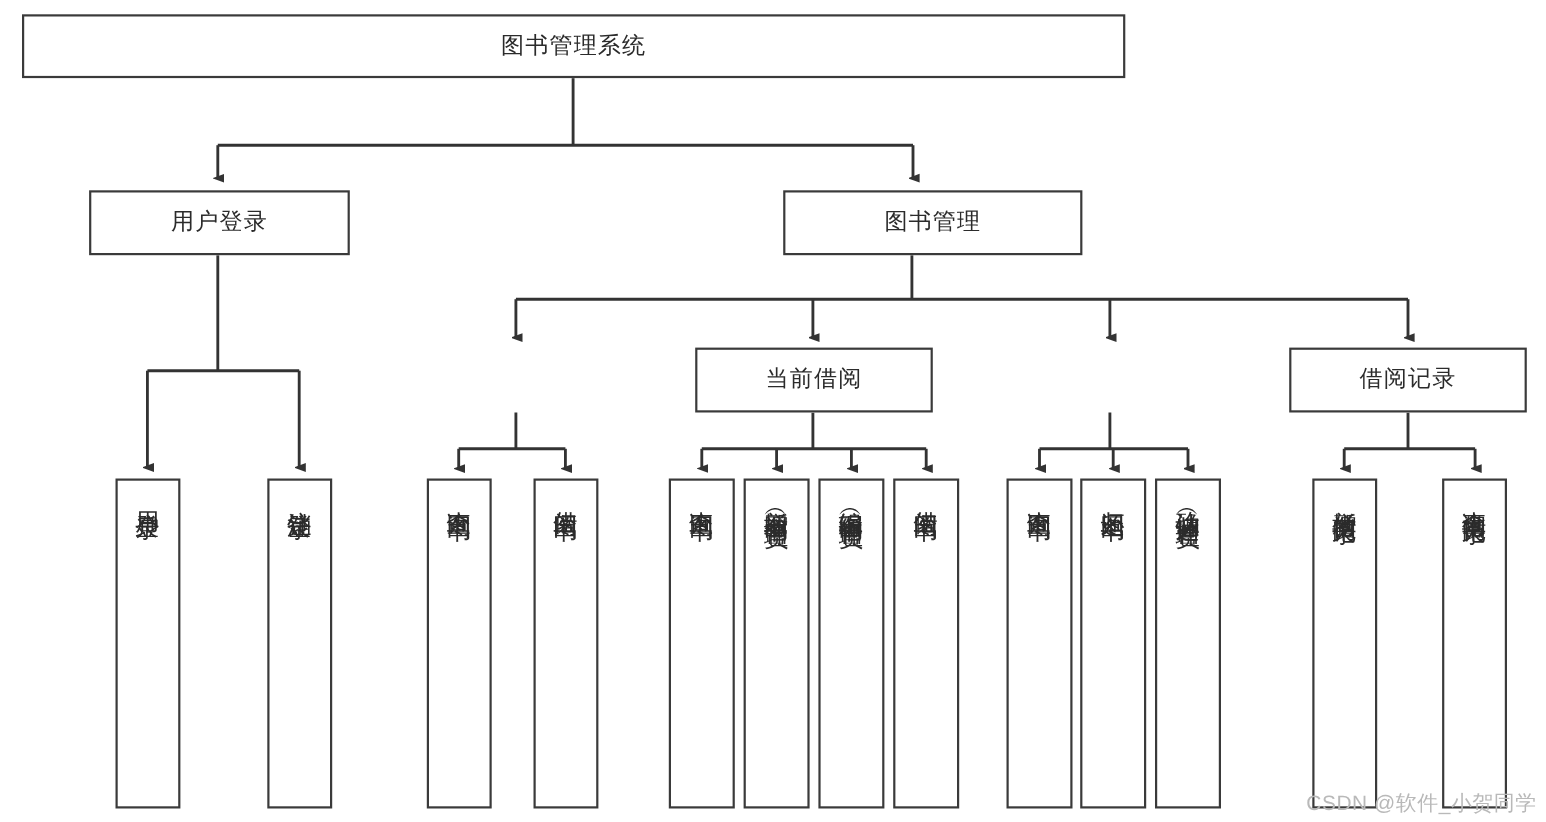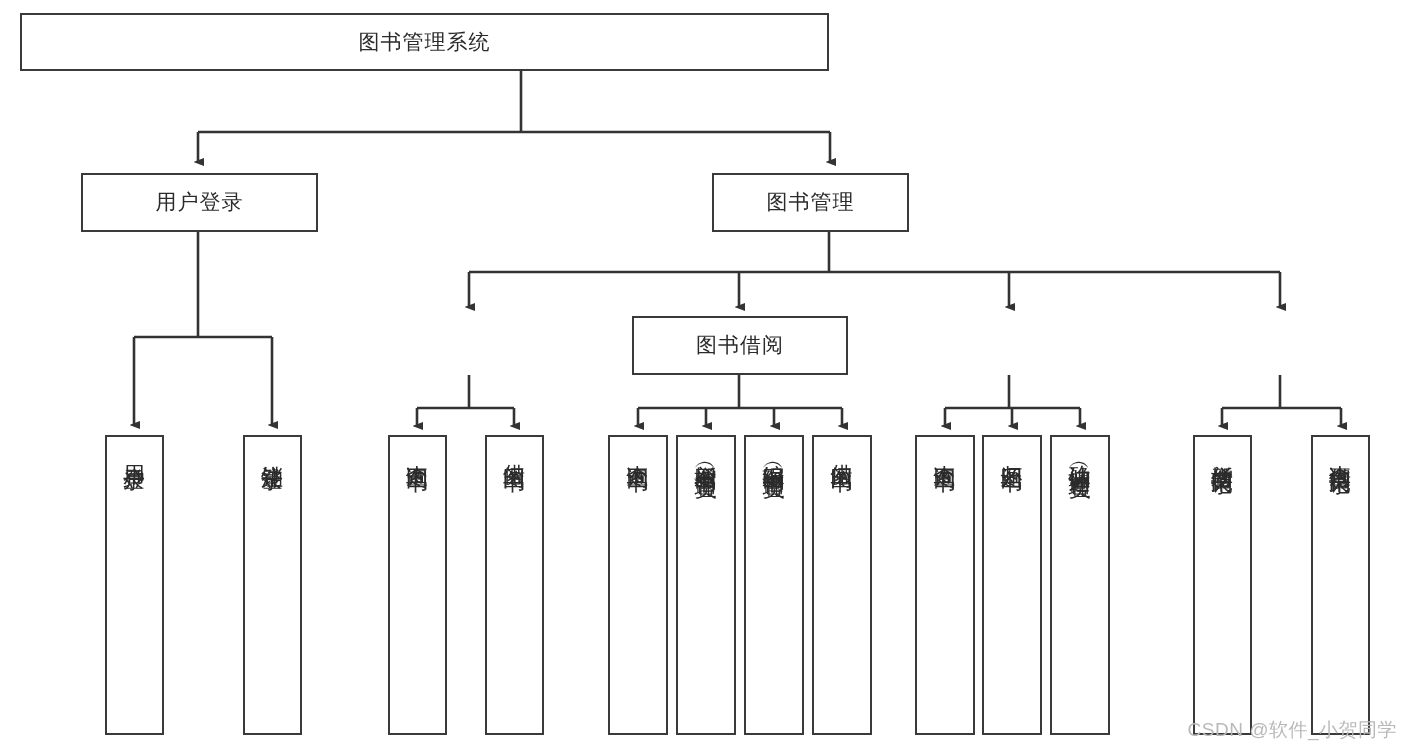--- a/index.html
+++ b/index.html
@@ -121,33 +121,36 @@
       <path d="M 1012 408 L 1012 426" marker-end="url(#arrow)"></path>
       <path d="M 1080 408 L 1080 426" marker-end="url(#arrow)"></path>
 
       <path d="M 1280 375 L 1280 408"></path>
       <path d="M 1222 408 L 1341 408"></path>
       <path d="M 1222 408 L 1222 426" marker-end="url(#arrow)"></path>
       <path d="M 1341 408 L 1341 426" marker-end="url(#arrow)"></path>
     </g>
   </svg>
 
-  <div class="node horiz" style="left:20px; top:13px; width:809px; height:58px;">
+  <div class="node horiz" style="left:20px; top:13px; width:1003px; height:58px;">
     <span class="label">图书管理系统</span>
   </div>
 
   <div class="node horiz" style="left:81px; top:173px; width:237px; height:59px;">
     <span class="label">用户登录</span>
   </div>
-  <div class="node horiz" style="left:712px; top:173px; width:197px; height:59px;">
+  <div class="node horiz" style="left:712px; top:173px; width:272px; height:59px;">
     <span class="label">图书管理</span>
   </div>
 
   <div class="node horiz" style="left:632px; top:316px; width:216px; height:59px;">
-    <span class="label">图书借阅</span>
+    <span class="label">当前借阅</span>
+  </div>
+  <div class="node horiz" style="left:1172px; top:316px; width:216px; height:59px;">
+    <span class="label">借阅记录</span>
   </div>
 
   <div class="node vert" style="left:105px; top:435px; width:59px; height:300px;">
     <span class="label">用户登录</span>
   </div>
   <div class="node vert" style="left:243px; top:435px; width:59px; height:300px;">
     <span class="label">注销登录</span>
   </div>
 
   <div class="node vert" style="left:388px; top:435px; width:59px; height:300px;">

